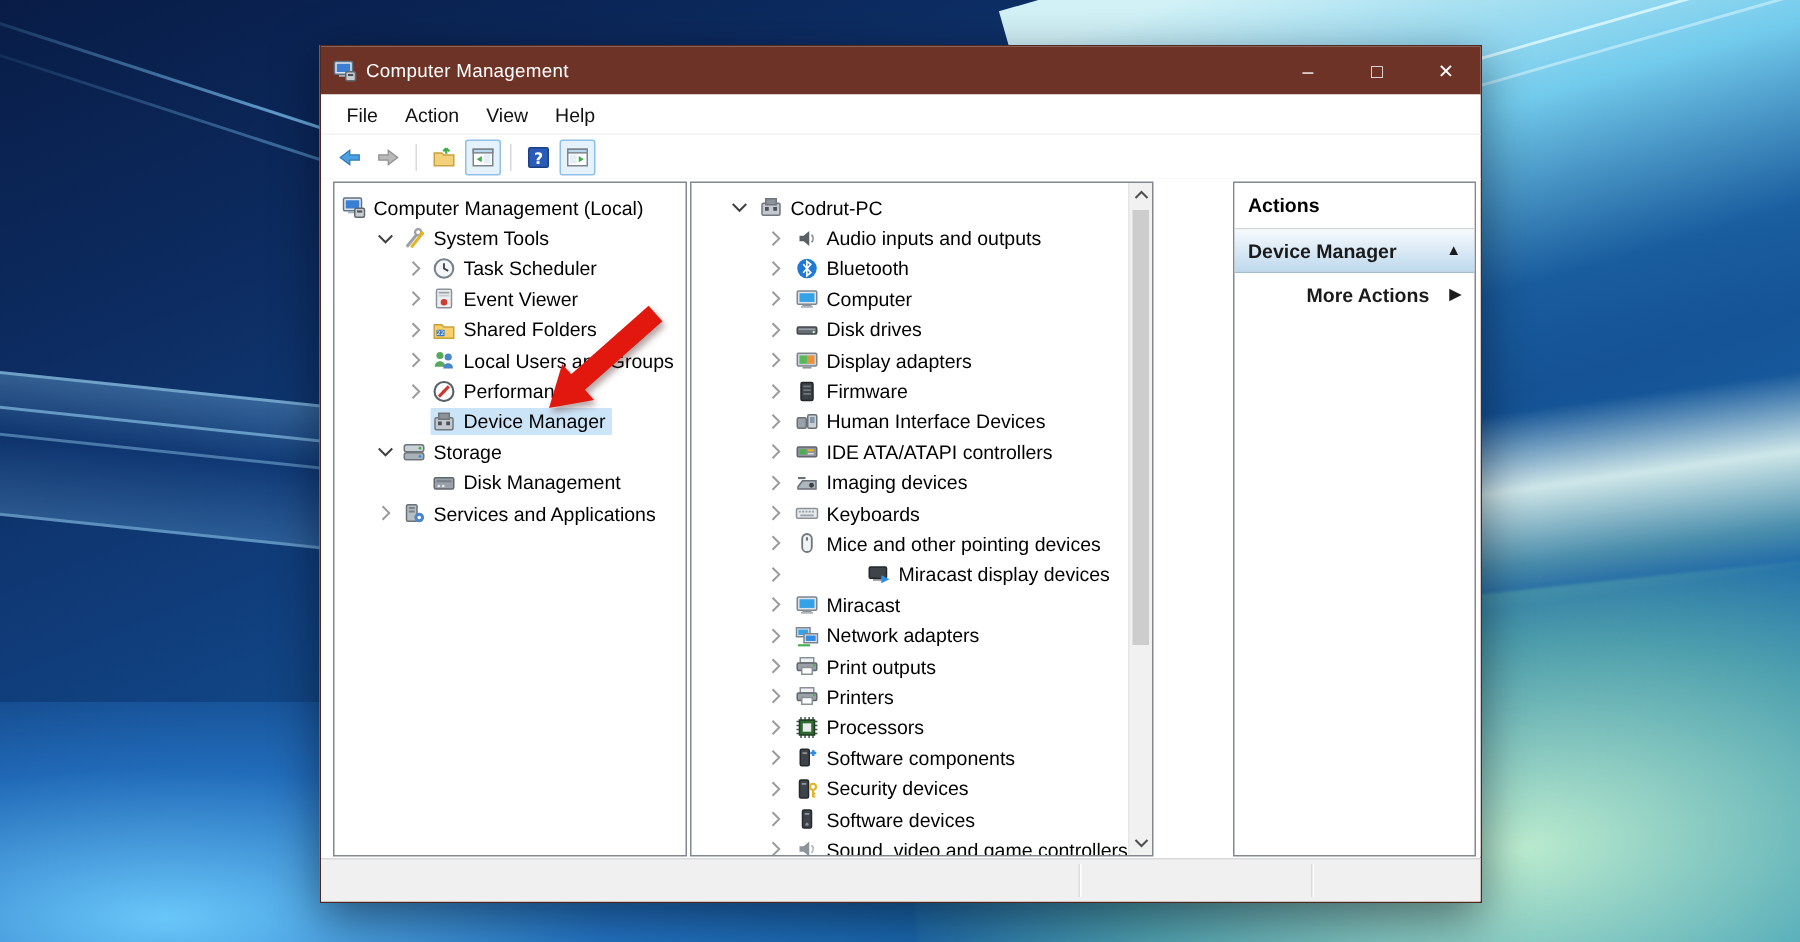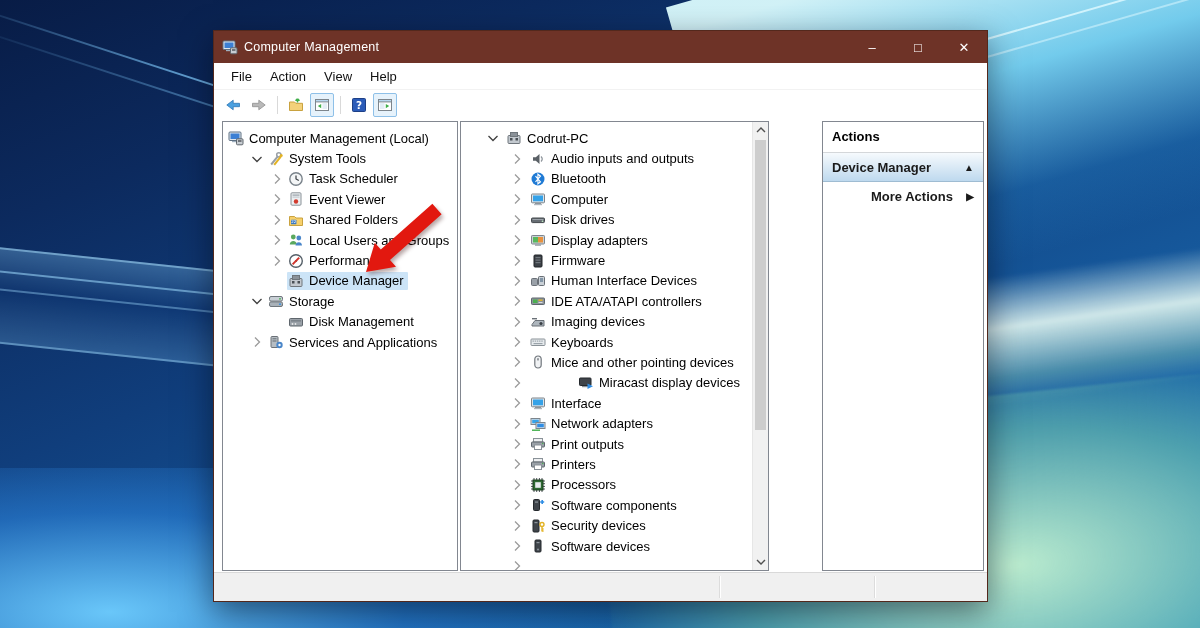--- a/index.html
+++ b/index.html
@@ -601,21 +601,21 @@
             </span>
             <span class="hl">
               <span class="ticon">
                 <svg width="16" height="16" viewBox="0 0 16 16" xmlns="http://www.w3.org/2000/svg">
                   <rect x="1.5" y="3" width="13" height="8.8" rx="0.8" fill="#dde3e8" stroke="#7d858c"></rect>
                   <rect x="3" y="4.5" width="10" height="5.8" fill="#35a2e8"></rect>
                   <rect x="5" y="12" width="6" height="1" fill="#8d949b"></rect>
                   <rect x="4" y="13" width="8" height="1.2" fill="#aeb6bd"></rect>
                 </svg>
               </span>
-              <span class="tlabel">Interface</span>
+              <span class="tlabel">Miracast</span>
             </span>
           </div>
           <div class="trow" style="padding-left: 44px;">
             <span class="chev" style="width:24px">
               <svg width="16" height="16" viewBox="0 0 16 16" xmlns="http://www.w3.org/2000/svg">
                 <path d="M6 3.5l4.5 4.5L6 12.5" fill="none" stroke="#9b9b9b" stroke-width="1.3"></path>
               </svg>
             </span>
             <span class="hl">
               <span class="ticon">
@@ -735,20 +735,29 @@
                 </svg>
               </span>
               <span class="tlabel">Software devices</span>
             </span>
           </div>
           <div class="trow" style="padding-left: 44px;">
             <span class="chev" style="width:24px">
               <svg width="16" height="16" viewBox="0 0 16 16" xmlns="http://www.w3.org/2000/svg">
                 <path d="M6 3.5l4.5 4.5L6 12.5" fill="none" stroke="#9b9b9b" stroke-width="1.3"></path>
               </svg>
+            </span>
+            <span class="hl">
+              <span class="ticon">
+                <svg width="16" height="16" viewBox="0 0 16 16" xmlns="http://www.w3.org/2000/svg">
+                  <path d="M3 6.2h2.8L9.5 3v10L5.8 9.8H3z" fill="#8d949b"></path>
+                  <path d="M11 5.5c1.4 1.4 1.4 3.6 0 5" fill="none" stroke="#aeb6bd" stroke-width="1.2"></path>
+                </svg>
+              </span>
+              <span class="tlabel">Sound, video and game controllers</span>
             </span>
           </div>
         </div>
       <div class="sbar">
         <span class="sb-btn sb-up">
             <span>
               <svg width="16" height="16" viewBox="0 0 16 16" xmlns="http://www.w3.org/2000/svg">
                 <path d="M4 10l4-4 4 4" fill="none" stroke="#505050" stroke-width="1.4"></path>
               </svg>
             </span>

